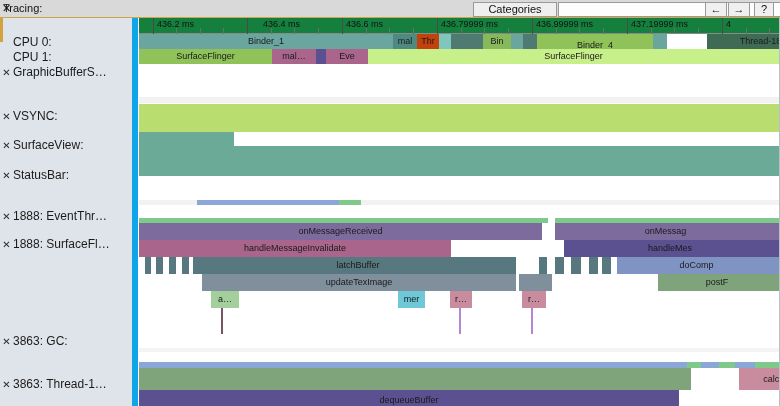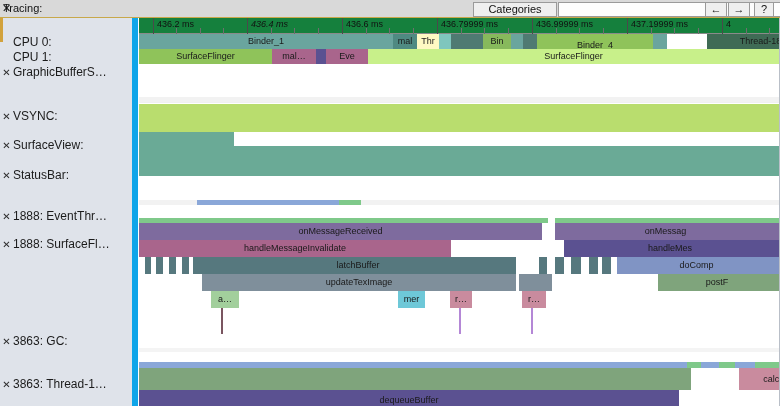--- a/index.html
+++ b/index.html
@@ -153,35 +153,35 @@
         <div class="minortick" style="left: 369px;"></div>
         <div class="minortick" style="left: 417px;"></div>
         <div class="minortick" style="left: 440px;"></div>
         <div class="minortick" style="left: 464px;"></div>
         <div class="minortick" style="left: 512px;"></div>
         <div class="minortick" style="left: 535px;"></div>
         <div class="minortick" style="left: 559px;"></div>
         <div class="minortick" style="left: 607px;"></div>
         <div class="minortick" style="left: 630px;"></div>
         <div class="ticklabel" style="left: 16px;">436.2 ms</div>
-        <div class="ticklabel" style="left: 110px; font-style: italic;">436.4 ms</div>
+        <div class="ticklabel" style="left: 122px;">436.4 ms</div>
         <div class="ticklabel" style="left: 205px;">436.6 ms</div>
         <div class="ticklabel" style="left: 300px;">436.79999 ms</div>
         <div class="ticklabel" style="left: 395px;">436.99999 ms</div>
         <div class="ticklabel" style="left: 490px;">437.19999 ms</div>
         <div class="ticklabel" style="left: 585px;">4</div>
       </div>
     <div id="tracks-area">
         <div class="slice center" style="left: 0px; top: 16px; width: 254px; height: 15px; background: rgb(106, 165, 158); font-size: 9px;">
           <span class="st">Binder_1</span>
         </div>
         <div class="slice center" style="left: 254px; top: 16px; width: 24px; height: 15px; background: rgb(79, 138, 130); font-size: 9px;">
           <span class="st">mal</span>
         </div>
-        <div class="slice center" style="left: 278px; top: 16px; width: 22px; height: 15px; background: #fef9c3; font-size: 9px;">
+        <div class="slice center" style="left: 278px; top: 16px; width: 22px; height: 15px; background: #c2410c; font-size: 9px;">
           <span class="st">Thr</span>
         </div>
         <div class="slice center" style="left: 300px; top: 16px; width: 12px; height: 15px; background: rgb(127, 198, 189); font-size: 9px;">
           <span class="st"></span>
         </div>
         <div class="slice center" style="left: 312px; top: 16px; width: 12px; height: 15px; background: rgb(79, 122, 114); font-size: 9px;">
           <span class="st"></span>
         </div>
         <div class="slice center" style="left: 324px; top: 16px; width: 20px; height: 15px; background: rgb(79, 122, 114); font-size: 9px;">
           <span class="st"></span>

